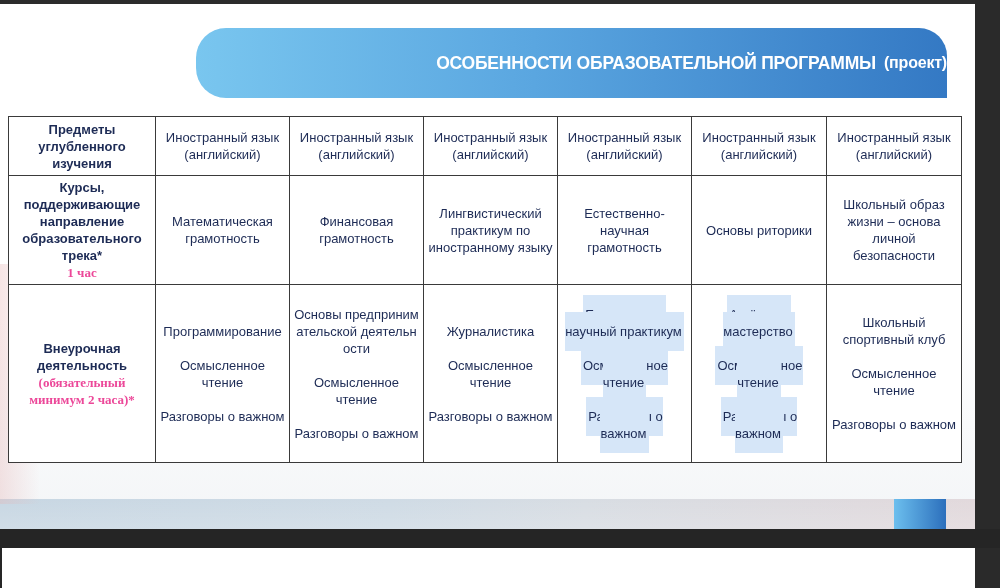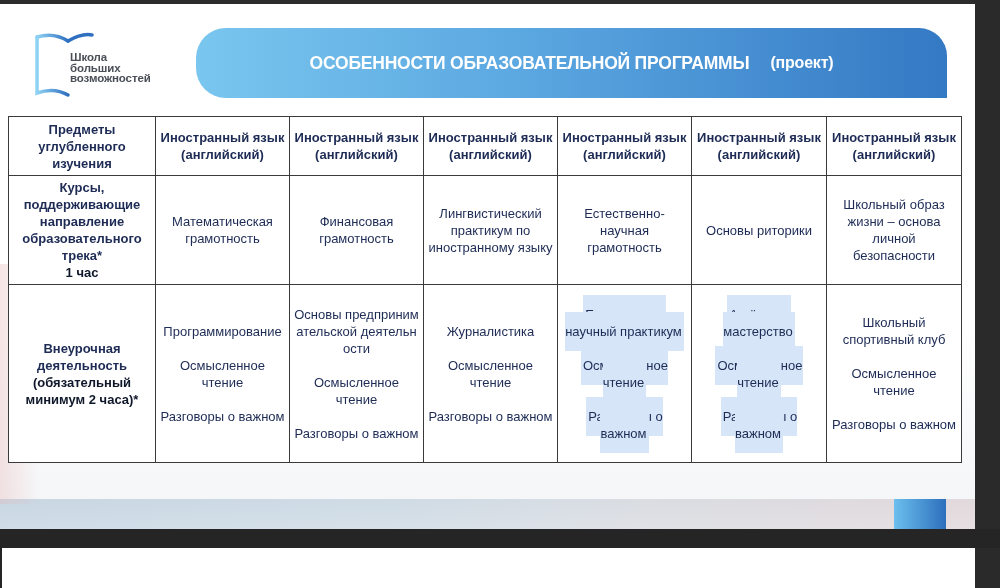--- a/index.html
+++ b/index.html
@@ -34,79 +34,61 @@
       position: absolute; left: 36px; top: 23px;
       font-size: 11.5px; line-height: 10.5px; font-weight: bold; color: #4a4e57; letter-spacing: -0.1px;
     }
     .logo-text div { white-space: nowrap; }
 
     .title-banner {
       position: absolute; left: 196px; top: 24px; width: 751px; height: 70px;
       border-radius: 30px 30px 0 30px;
       border-top-right-radius: 28px;
       background: linear-gradient(90deg, #79c6ef 0%, #5aa6e0 45%, #3479c4 100%);
-      display: flex; align-items: center; justify-content: center;
+      display: flex; align-items: center; justify-content: flex-end;
     }
     .title-banner span {
       color: #ffffff; font-weight: bold; font-size: 17.5px; letter-spacing: -0.2px;
     }
-    .title-banner .title-suffix { font-size: 16px; margin-left: 21px; }
+    .title-banner .title-suffix { font-size: 16px; margin-left: 8px; }
 
     table.program {
       position: absolute; left: 8px; top: 116px; width: 954px;
       border-collapse: collapse; table-layout: fixed; background: #ffffff;
     }
     table.program td, table.program th {
       border: 1.5px solid #3a3a3a; text-align: center; vertical-align: middle;
       color: #1d2b55; font-size: 13px; line-height: 17px; padding: 2px 4px;
     }
     table.program th { font-weight: bold; }
     .row-head td, .row-head th { height: 41px; }
-    .row-subjects td, .row-subjects th { height: 59px; font-weight: bold; }
+    .row-subjects td, .row-subjects th { height: 59px; }
     .row-courses td, .row-courses th { height: 109px; }
     .row-extra td, .row-extra th { height: 178px; }
     .row-extra td { vertical-align: top; padding-top: 5px; }
-    .red { color: #0f172a; font-weight: bold; }
+    .red { color: #ec4899; font-weight: bold; font-family: Liberation Serif, serif; }
     .gap { height: 17px; }
     .hl { background: #d6e6f8; padding: 12px 2px; }
     .stack div { white-space: normal; }
 
     .bottom-dark { position: absolute; left: 0; top: 529px; width: 1000px; height: 19px; background: #252525; }
     .next-slide { position: absolute; left: 2px; top: 548px; width: 973px; height: 40px; background: #ffffff; }
     .right-dark { position: absolute; left: 975px; top: 0; width: 25px; height: 588px; background: #2a2a2a; }
   </style>
 </head>
 <body>
 
 <div class="top-bar"></div>
 
 <div class="slide">
   <div class="slide-bg-photo"></div>
 
   <div class="slide-left-tint"></div>
   <div class="accent-block"></div>
 
-  <div class="logo">
-    <svg width="60" height="70" viewBox="0 0 60 70">
-      <defs>
-        <linearGradient id="bookg" x1="0" y1="0" x2="1" y2="0">
-          <stop offset="0" stop-color="#8fd3f4"></stop>
-          <stop offset="1" stop-color="#2f6fc0"></stop>
-        </linearGradient>
-      </defs>
-      <path d="M3 8 L3 64 Q20 58 34 66" fill="none" stroke="url(#bookg)" stroke-width="3.5" stroke-linecap="round"></path>
-      <path d="M3 8 Q20 3 34 12" fill="none" stroke="url(#bookg)" stroke-width="3.5" stroke-linecap="round"></path>
-      <path d="M34 12 Q48 4 58 6" fill="none" stroke="#2f6fc0" stroke-width="3.5" stroke-linecap="round"></path>
-    </svg>
-    <div class="logo-text">
-      <div>Школа</div>
-      <div>больших</div>
-      <div>возможностей</div>
-    </div>
-  </div>
 
   <div class="title-banner">
     <span>ОСОБЕННОСТИ ОБРАЗОВАТЕЛЬНОЙ ПРОГРАММЫ</span>
     <span class="title-suffix">(проект)</span>
   </div>
 
   <table class="program" style="top:112px;">
     <colgroup>
       <col style="width:147px">
         <col style="width:134px">

